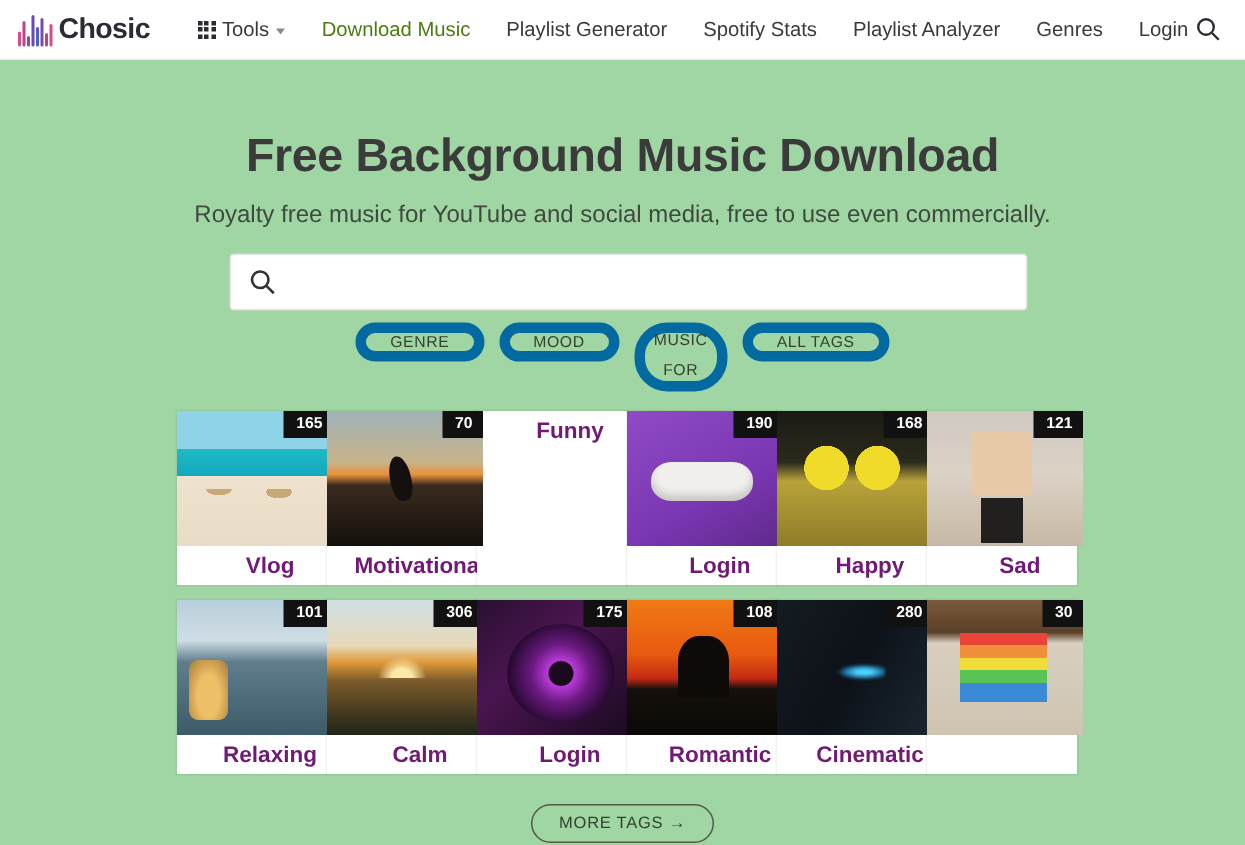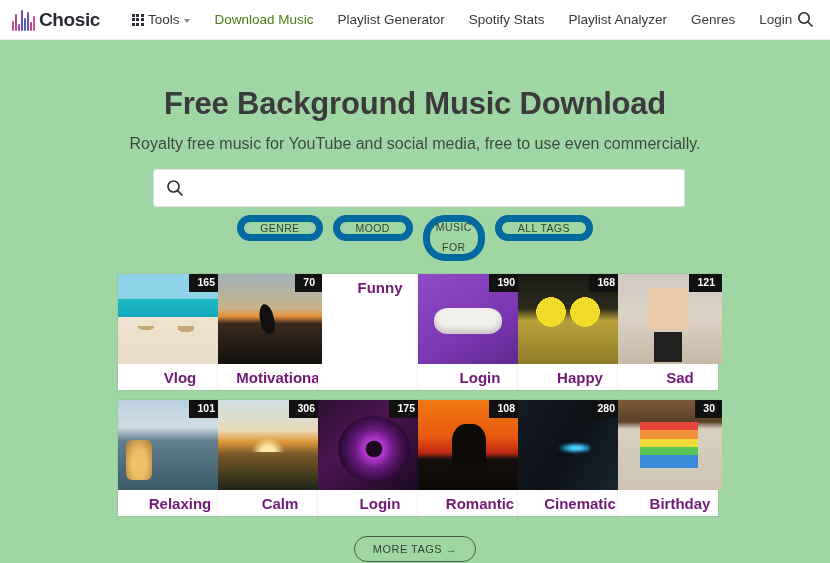--- a/index.html
+++ b/index.html
@@ -345,19 +345,18 @@
         <div class="art t-cinematic"></div>
         <div class="badge">280</div>
       </div>
       <div class="card-label">Cinematic</div>
     </div>
     <div class="card">
       <div class="thumb">
         <div class="art t-birthday"></div>
         <div class="badge">30</div>
       </div>
-      <div class="card-label">Birthday</div>
     </div>
   </div>
 
 <div class="more-wrap">
   <button class="more-btn">MORE TAGS →</button>
 </div>
 
 </body></html>

